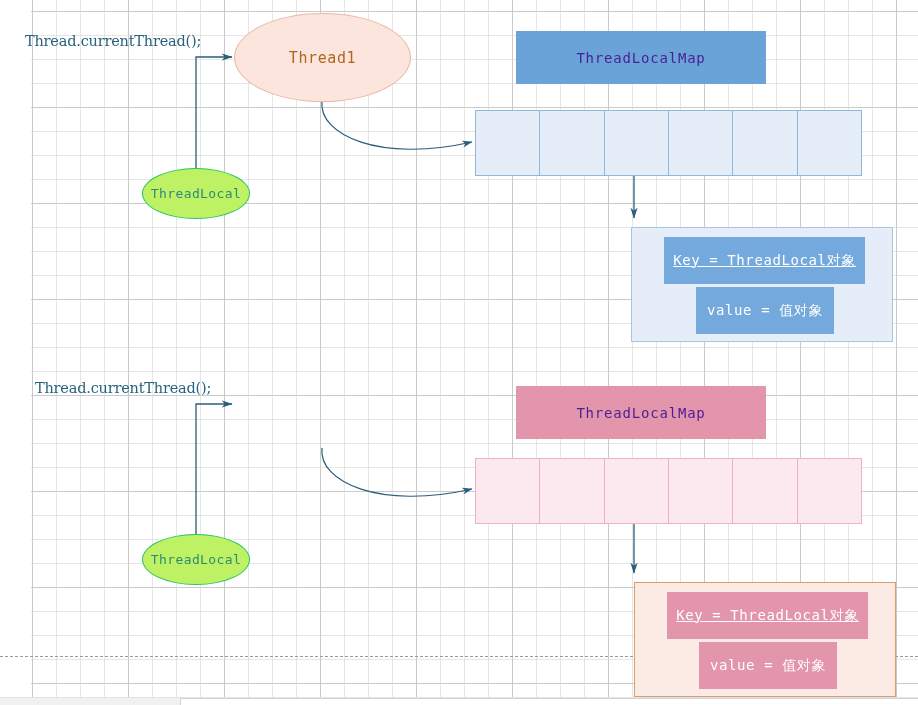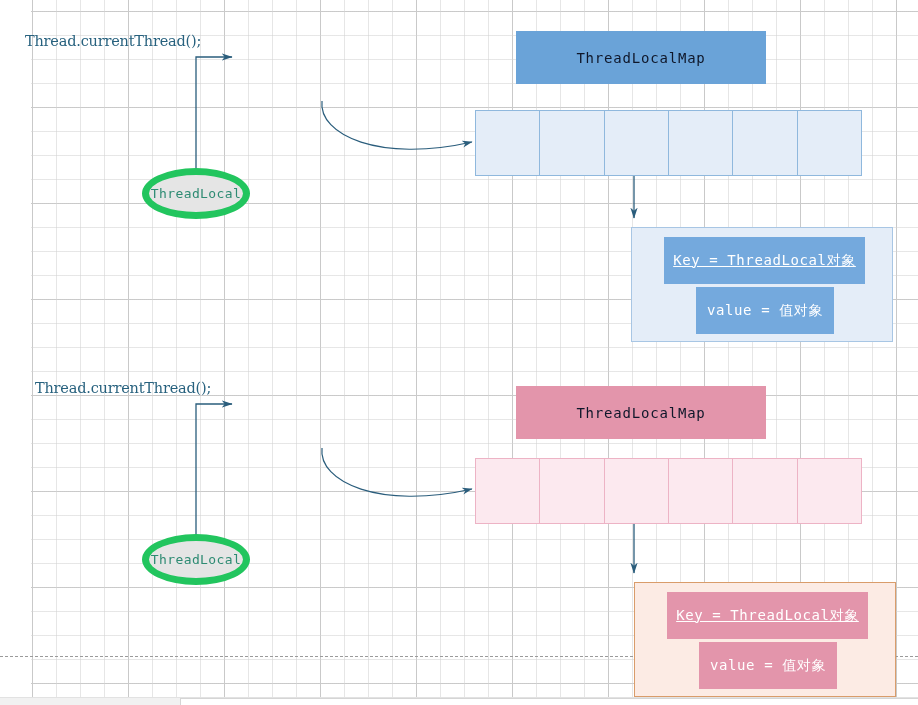--- a/index.html
+++ b/index.html
@@ -93,42 +93,42 @@
     white-space: nowrap;
   }
   .ellipse-thread {
     background: #fbe5dc;
     border: 1px solid #e8b8a4;
     color: #b4641f;
     font-size: 15px;
     letter-spacing: 0.6px;
   }
   .ellipse-local {
-    background: #e5e5e5;
-    border: 7px solid #22c55e;
+    background: #bef264;
+    border: 1px solid #22c55e;
     color: #2e8b73;
     font-size: 13px;
     letter-spacing: 0.4px;
   }
 
   .code-label {
     position: absolute;
     font-family: "DejaVu Serif", "Liberation Serif", serif;
     font-size: 14.5px;
     color: #27617e;
     white-space: nowrap;
     letter-spacing: -0.2px;
   }
 
   .map-header {
     position: absolute;
     display: flex;
     align-items: center;
     justify-content: center;
-    color: #0f172a;
+    color: #4c1d95;
     font-size: 14px;
     letter-spacing: 0.8px;
     box-sizing: border-box;
     white-space: nowrap;
   }
   .map-header.blue  { background: #6aa3d8; }
   .map-header.pink  { background: #e395ab; }
 
   .array {
     position: absolute;
@@ -224,20 +224,21 @@
     <g>
       <path d="M322,448 C318,482 380,510 472,489" fill="none" stroke="#2a5d7c" stroke-width="1.2" marker-end="url(#ah)"></path>
     </g>
     <g>
       <path d="M634,523 L634,573" fill="none" stroke="#2a5d7c" stroke-width="1.3" marker-end="url(#ahd)"></path>
     </g>
   </svg>
 
   <div class="code-label" style="left:25px; top:33px;">Thread.currentThread();</div>
 
+  <div class="ellipse ellipse-thread" style="left:234px; top:13px; width:177px; height:89px;">Thread1</div>
 
   <div class="ellipse ellipse-local" style="left:142px; top:168px; width:108px; height:51px;">ThreadLocal</div>
 
   <div class="map-header blue" style="left:516px; top:31px; width:250px; height:53px;">ThreadLocalMap</div>
 
   <div class="array blue" style="left:475px; top:110px; width:387px; height:66px;">
     <div class="cell"></div>
     <div class="cell"></div>
     <div class="cell"></div>
     <div class="cell"></div>

